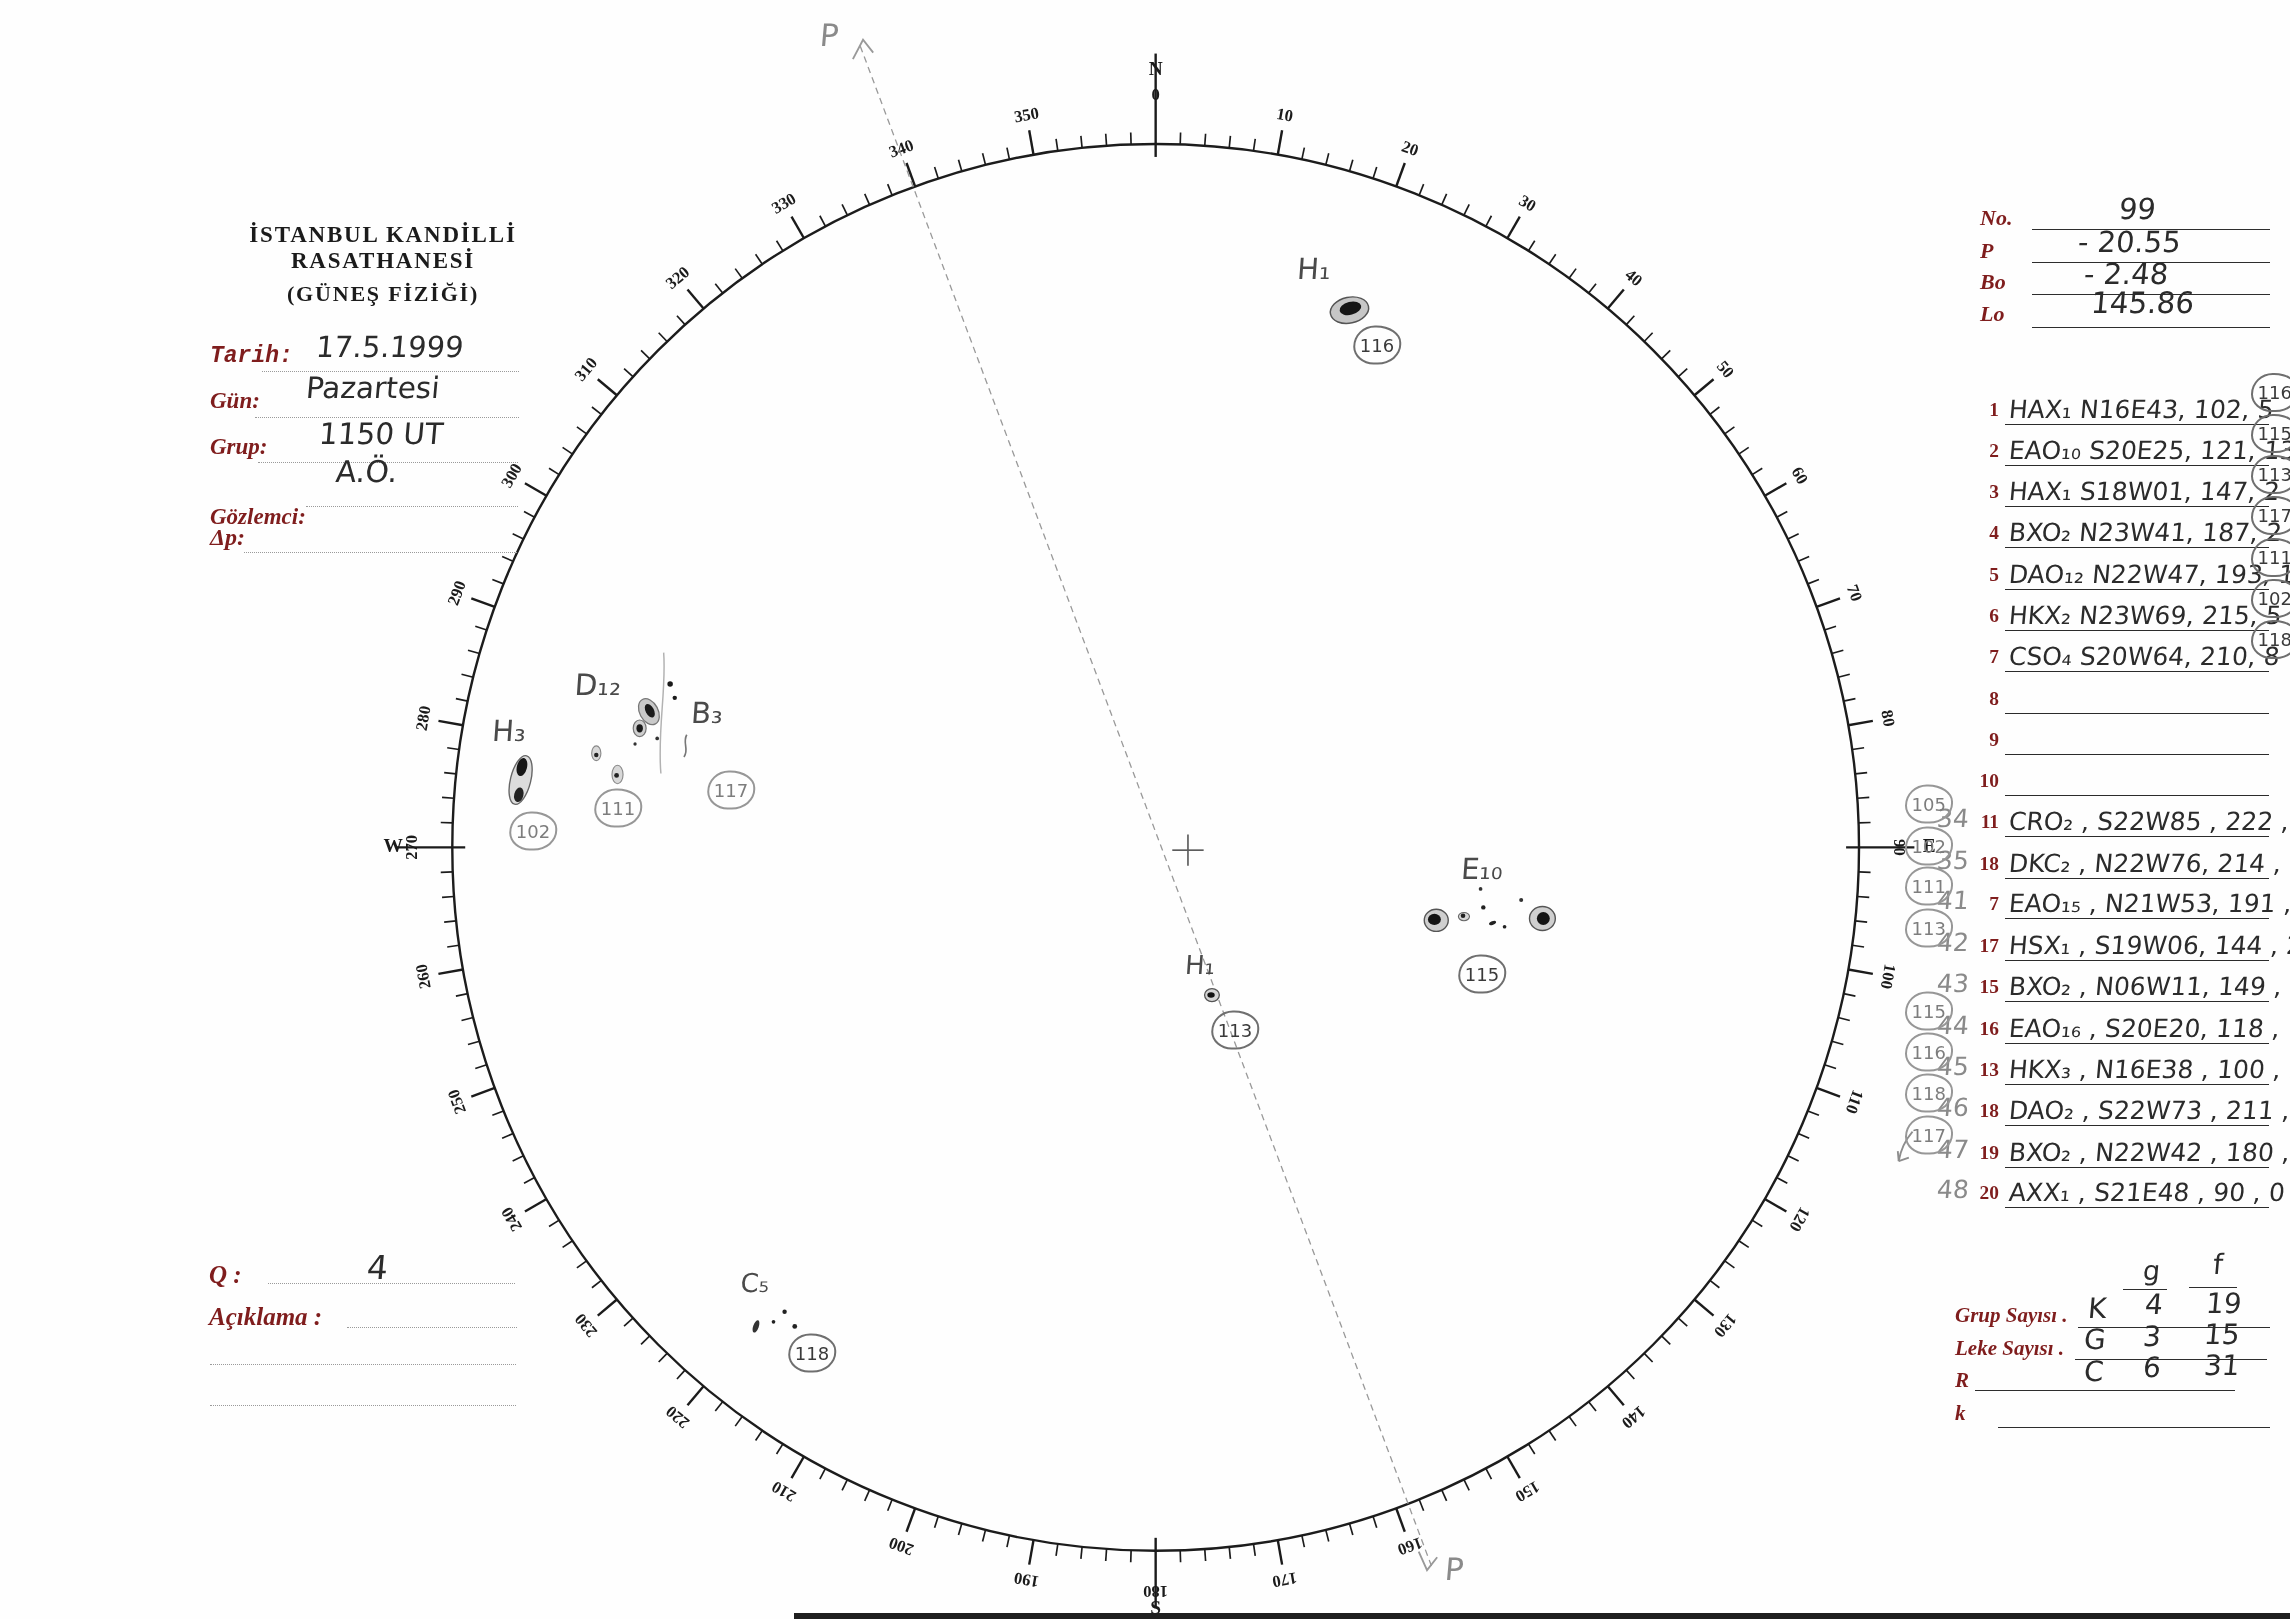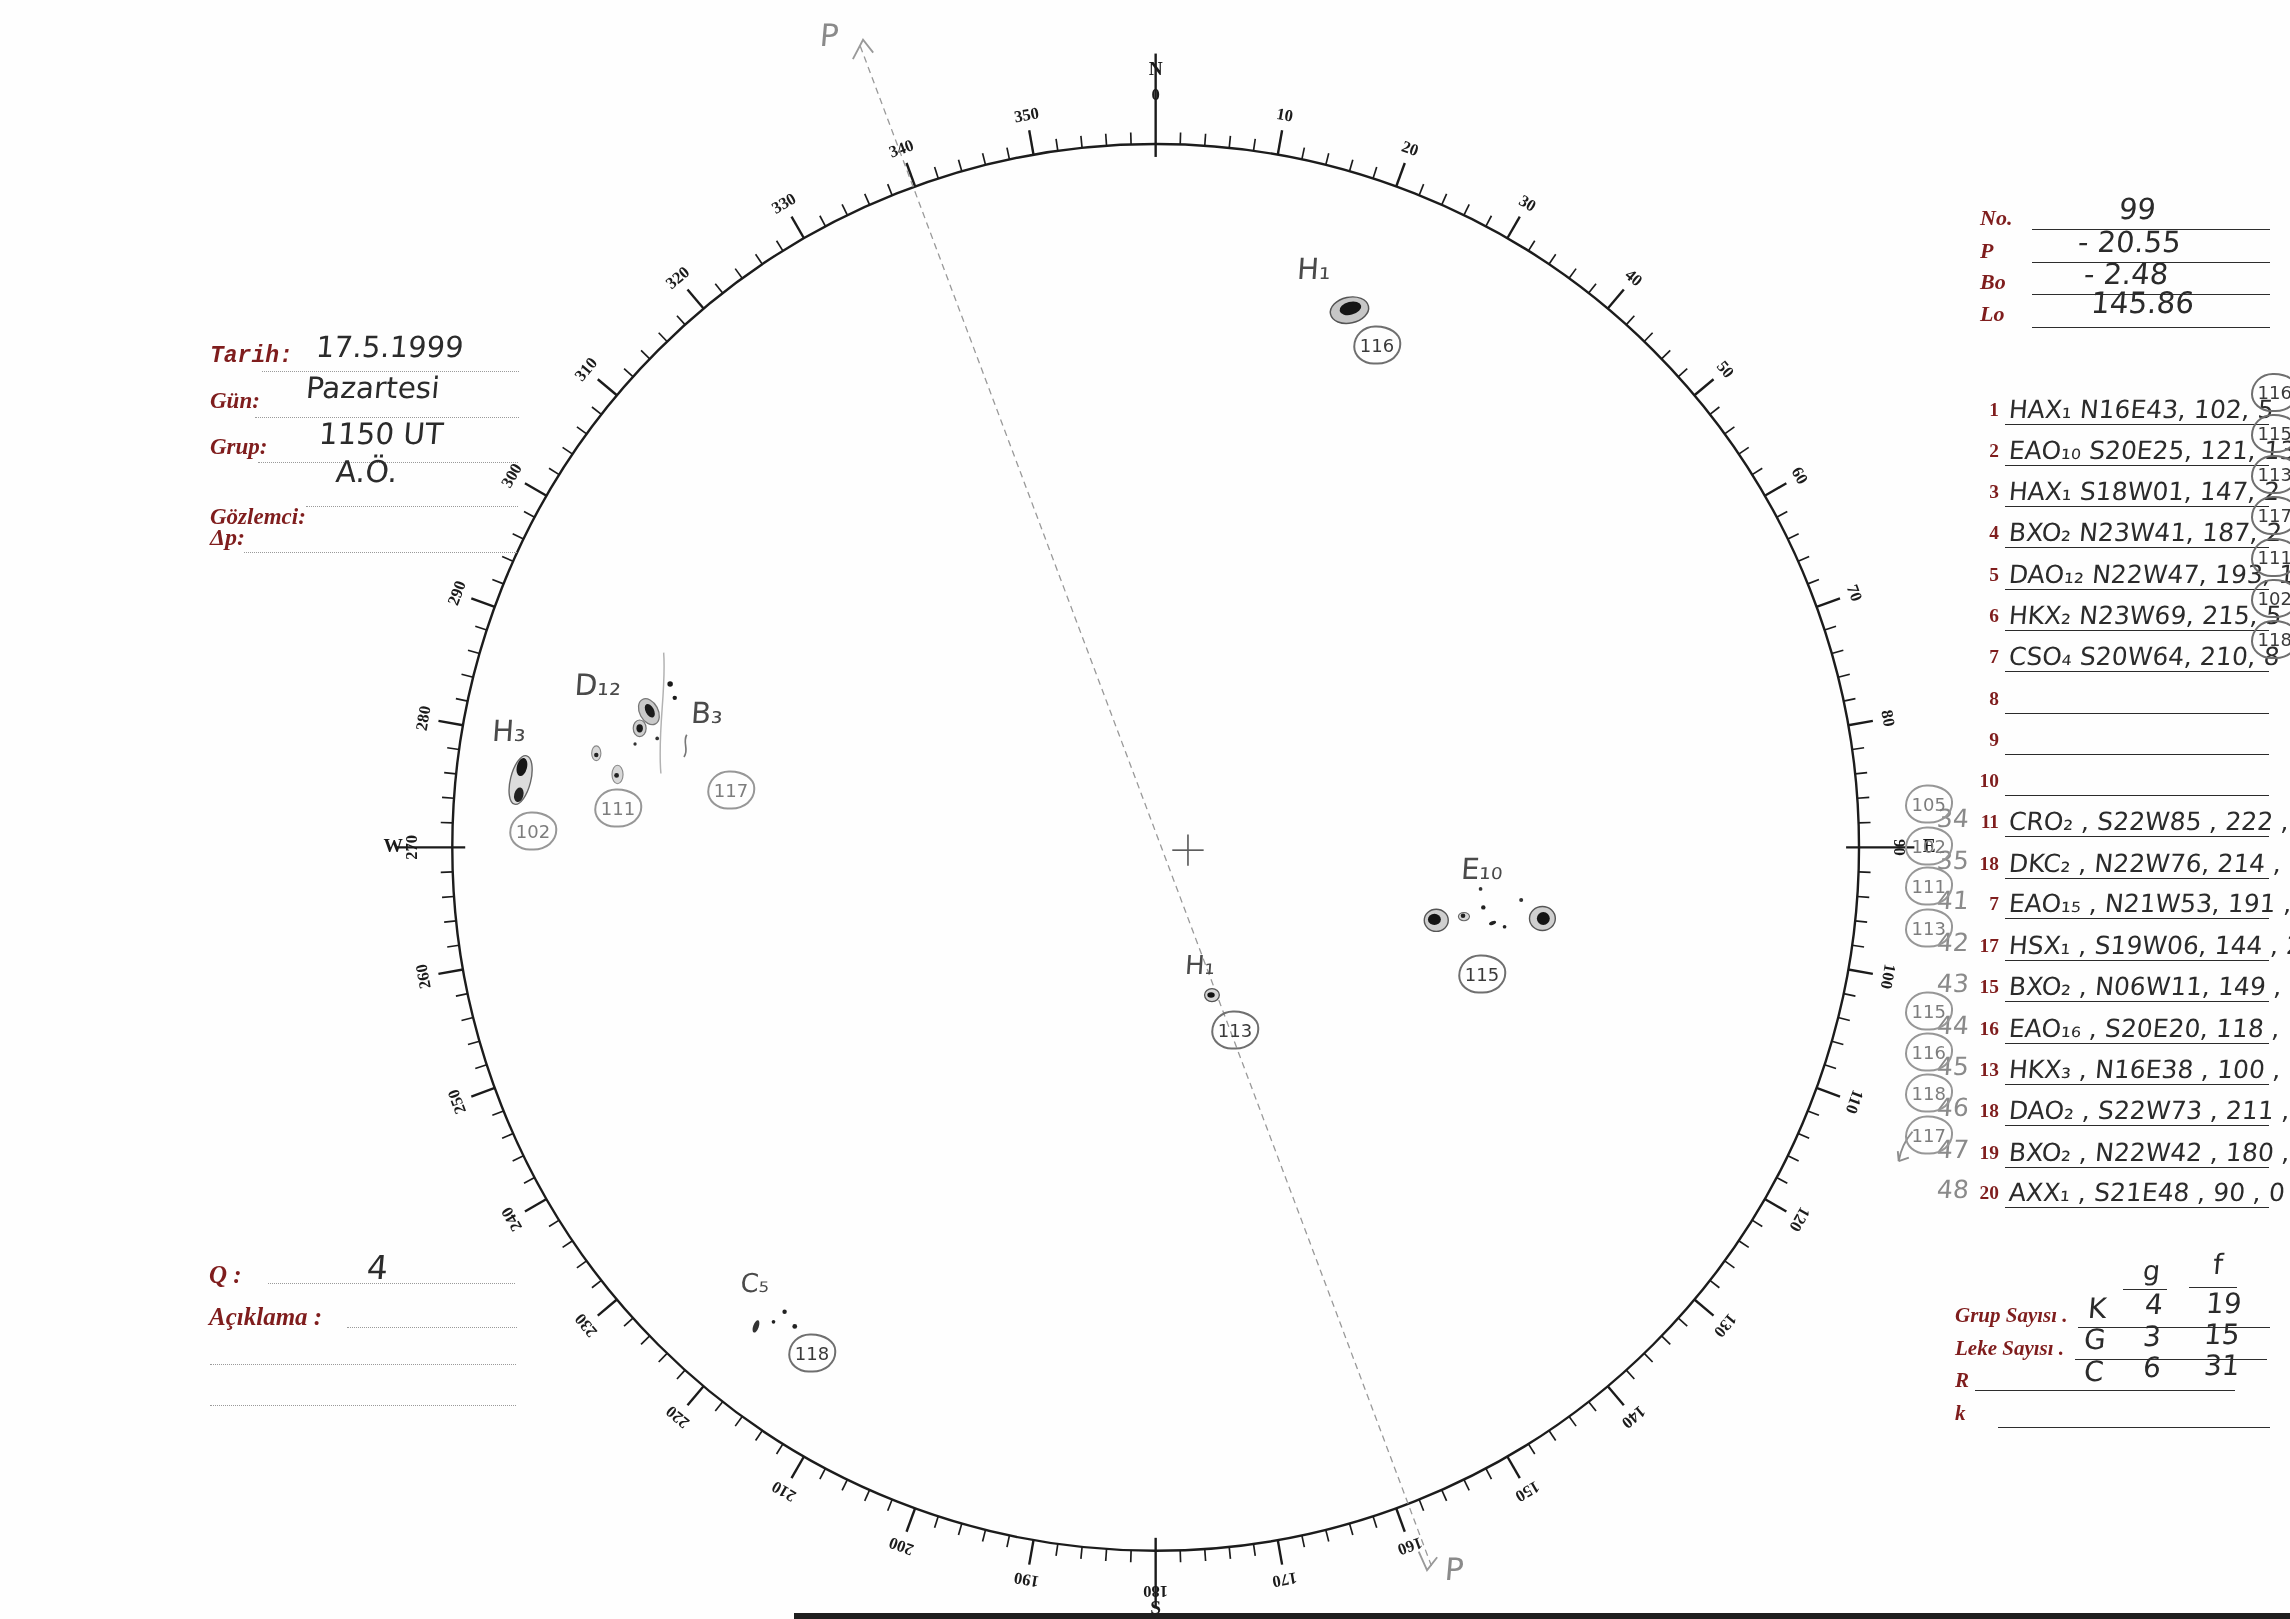--- a/index.html
+++ b/index.html
@@ -341,20 +341,24 @@
       <circle cx="861" cy="1437" r="2.6" fill="#222"></circle>
       <ellipse cx="819" cy="1437" rx="3" ry="7" fill="#333" transform="rotate(20 819 1437)"></ellipse>
     </g>
 
     <g stroke="#8d8d8d" fill="none" stroke-width="2">
       <path d="M2072,1226 q-12,14 -15,32"></path>
       <path d="M2057,1258 l-1,-11 M2057,1258 l11,-4"></path>
     </g>
   </svg>
 
+  <div class="abs" style="left:194px;top:222px;width:378px;">
+    <div class="title-line">İSTANBUL KANDİLLİ RASATHANESİ</div>
+    <div class="title-line" style="margin-top:7.4px;font-size:22px;">(GÜNEŞ FİZİĞİ)</div>
+  </div>
 
   <div>
     <span class="abs printed pi" style="left:210px;top:343px;font-size:23px;font-family:Liberation Mono, monospace;">Tarih:</span>
     <div class="abs dotline" style="left:262px;top:345px;width:257px;height:26px;"></div>
     <span class="abs hw" style="left:316px;top:330px;font-size:29px;">17.5.1999</span>
 
     <span class="abs printed pi" style="left:210px;top:388px;font-size:23px;">Gün:</span>
     <div class="abs dotline" style="left:255px;top:391px;width:264px;height:26px;"></div>
     <span class="abs hw" style="left:306px;top:371px;font-size:29.5px;">Pazartesi</span>
 

